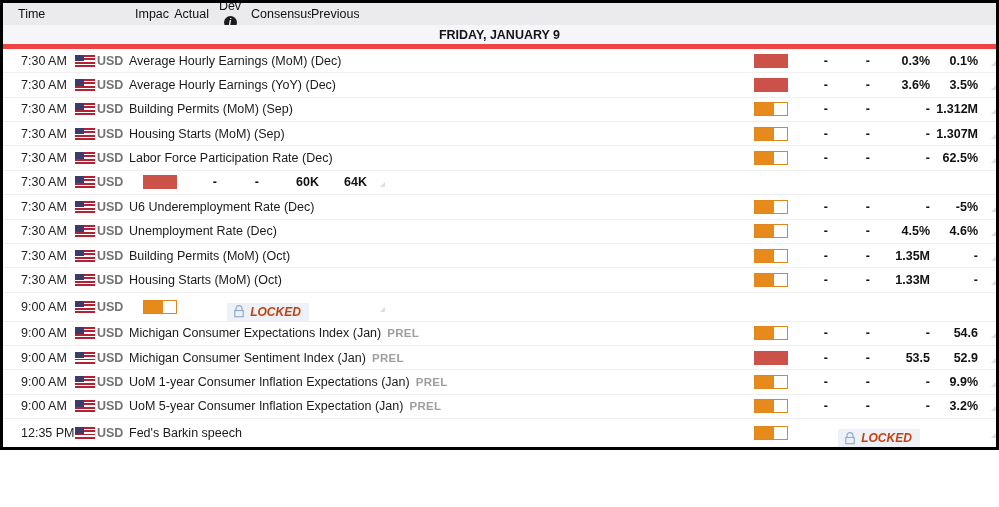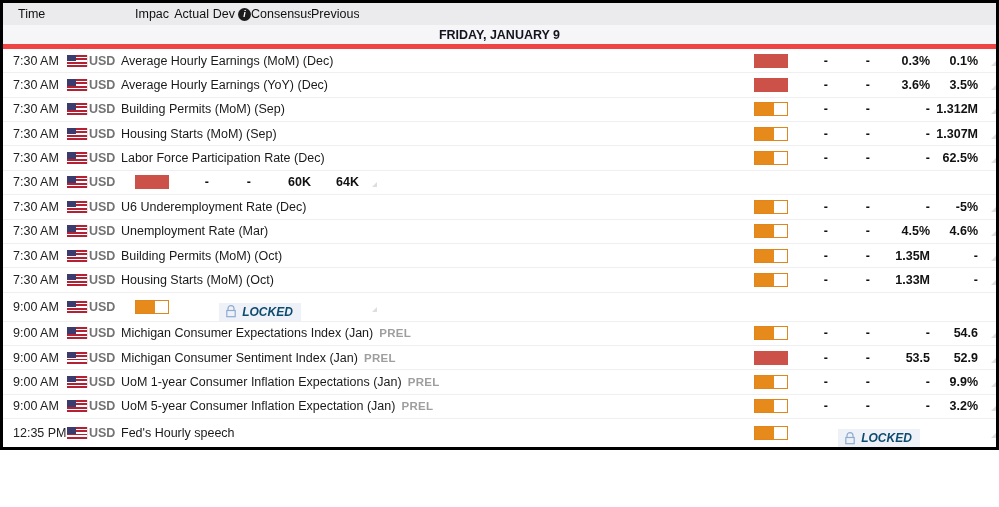--- a/index.html
+++ b/index.html
@@ -16,21 +16,21 @@
 
   
   .hdr {
     height:22px; flex:0 0 22px;
     background:#ebebee;
     display:flex; align-items:center;
     font-size:12.5px; color:#111;
   }
   .hdr .cell { white-space:nowrap; }
   .hdr .h-time { padding-left:15px; }
-  .hdr .h-dev { display:flex; align-items:center; justify-content:flex-end; gap:3px; }
+  .hdr .h-dev { display:flex; align-items:center; justify-content:flex-end; gap:3px;flex-direction:column; }
   .info-dot {
     width:13px; height:13px; border-radius:50%;
     background:#1c1c1c; color:#fff;
     font-size:9px; font-weight:bold; font-style:italic;
     display:inline-flex; align-items:center; justify-content:center;
     line-height:1;
   }
 
   
   .dateband {
@@ -41,21 +41,21 @@
     border-bottom:5px solid #ef4444;
   }
 
   
   .rows { flex:1 1 auto; display:flex; flex-direction:column; }
   .row {
     flex:1;
     display:flex; align-items:center;
     background:#fff;
     border-bottom:1px solid #efeff2;
-    font-size:12.5px; color:#1a1a1a;
+    font-size:12.5px; color:#1a1a1a;padding-left:8px;
   }
   .row:last-child { border-bottom:none; }
 
   .cell { overflow:hidden; white-space:nowrap; }
   .c-time { flex:0 0 64px; padding-left:10px; color:#222; }
   .c-flag { flex:0 0 22px; display:flex; align-items:center; }
   .c-cur  { flex:0 0 32px; font-weight:bold; color:#737373; }
   .c-event{ flex:1 1 auto; display:flex; align-items:baseline; }
   .c-impact { flex:0 0 48px; padding-left:14px; display:flex; align-items:center; }
   .num { text-align:right; font-weight:bold; color:#111; }
@@ -100,21 +100,21 @@
   .impact-medium .fill { width:60%; background:#e68a1c; }
   .impact-high .bar { border-color:#cc5148; background:#cc5148; }
   .impact-high .fill { width:100%; background:#cc5148; }
 
   
   .c-lock { flex:0 0 102px; display:none; justify-content:center; }
   .row.locked .c-lock { display:flex; }
   .locked-badge {
     display:inline-flex; align-items:center; gap:5px;
     background:#eef2f8; padding:2px 8px 2px 6px;
-    color:#0c4a6e; font-style:italic; font-weight:bold; font-size:12px;margin-top:10px;
+    color:#c2410c; font-style:italic; font-weight:bold; font-size:12px;margin-top:10px;
   }
   .lock-svg { display:block; }
 
   
   .tri {
     width:0; height:0; margin-right:-5px;
     border-left:10px solid transparent;
     border-bottom:10px solid #dedee2;
   }
 </style>
@@ -328,21 +328,21 @@
 
   <div class="row impact-medium">
     <div class="cell c-time">7:30 AM</div>
     <div class="cell c-flag">
       <span class="flag">
             <span class="canton"></span>
           </span>
     </div>
     <div class="cell c-cur">USD</div>
     <div class="cell c-event">
-      <span class="ev-name">Unemployment Rate (Mar)</span>
+      <span class="ev-name">Unemployment Rate (Dec)</span>
 
     </div>
     <div class="cell c-impact">
       <span class="bar">
             <span class="fill"></span>
           </span>
     </div>
     <div class="cell num c-actual">-</div>
     <div class="cell num c-dev">-</div>
 
@@ -548,21 +548,21 @@
 
   <div class="row impact-medium locked">
     <div class="cell c-time">12:35 PM</div>
     <div class="cell c-flag">
       <span class="flag">
             <span class="canton"></span>
           </span>
     </div>
     <div class="cell c-cur">USD</div>
     <div class="cell c-event">
-      <span class="ev-name">Fed's Hourly speech</span>
+      <span class="ev-name">Fed's Barkin speech</span>
 
     </div>
     <div class="cell c-impact">
       <span class="bar">
             <span class="fill"></span>
           </span>
     </div>
     <div class="cell num c-actual"></div>
 
     <div class="cell c-lock">

